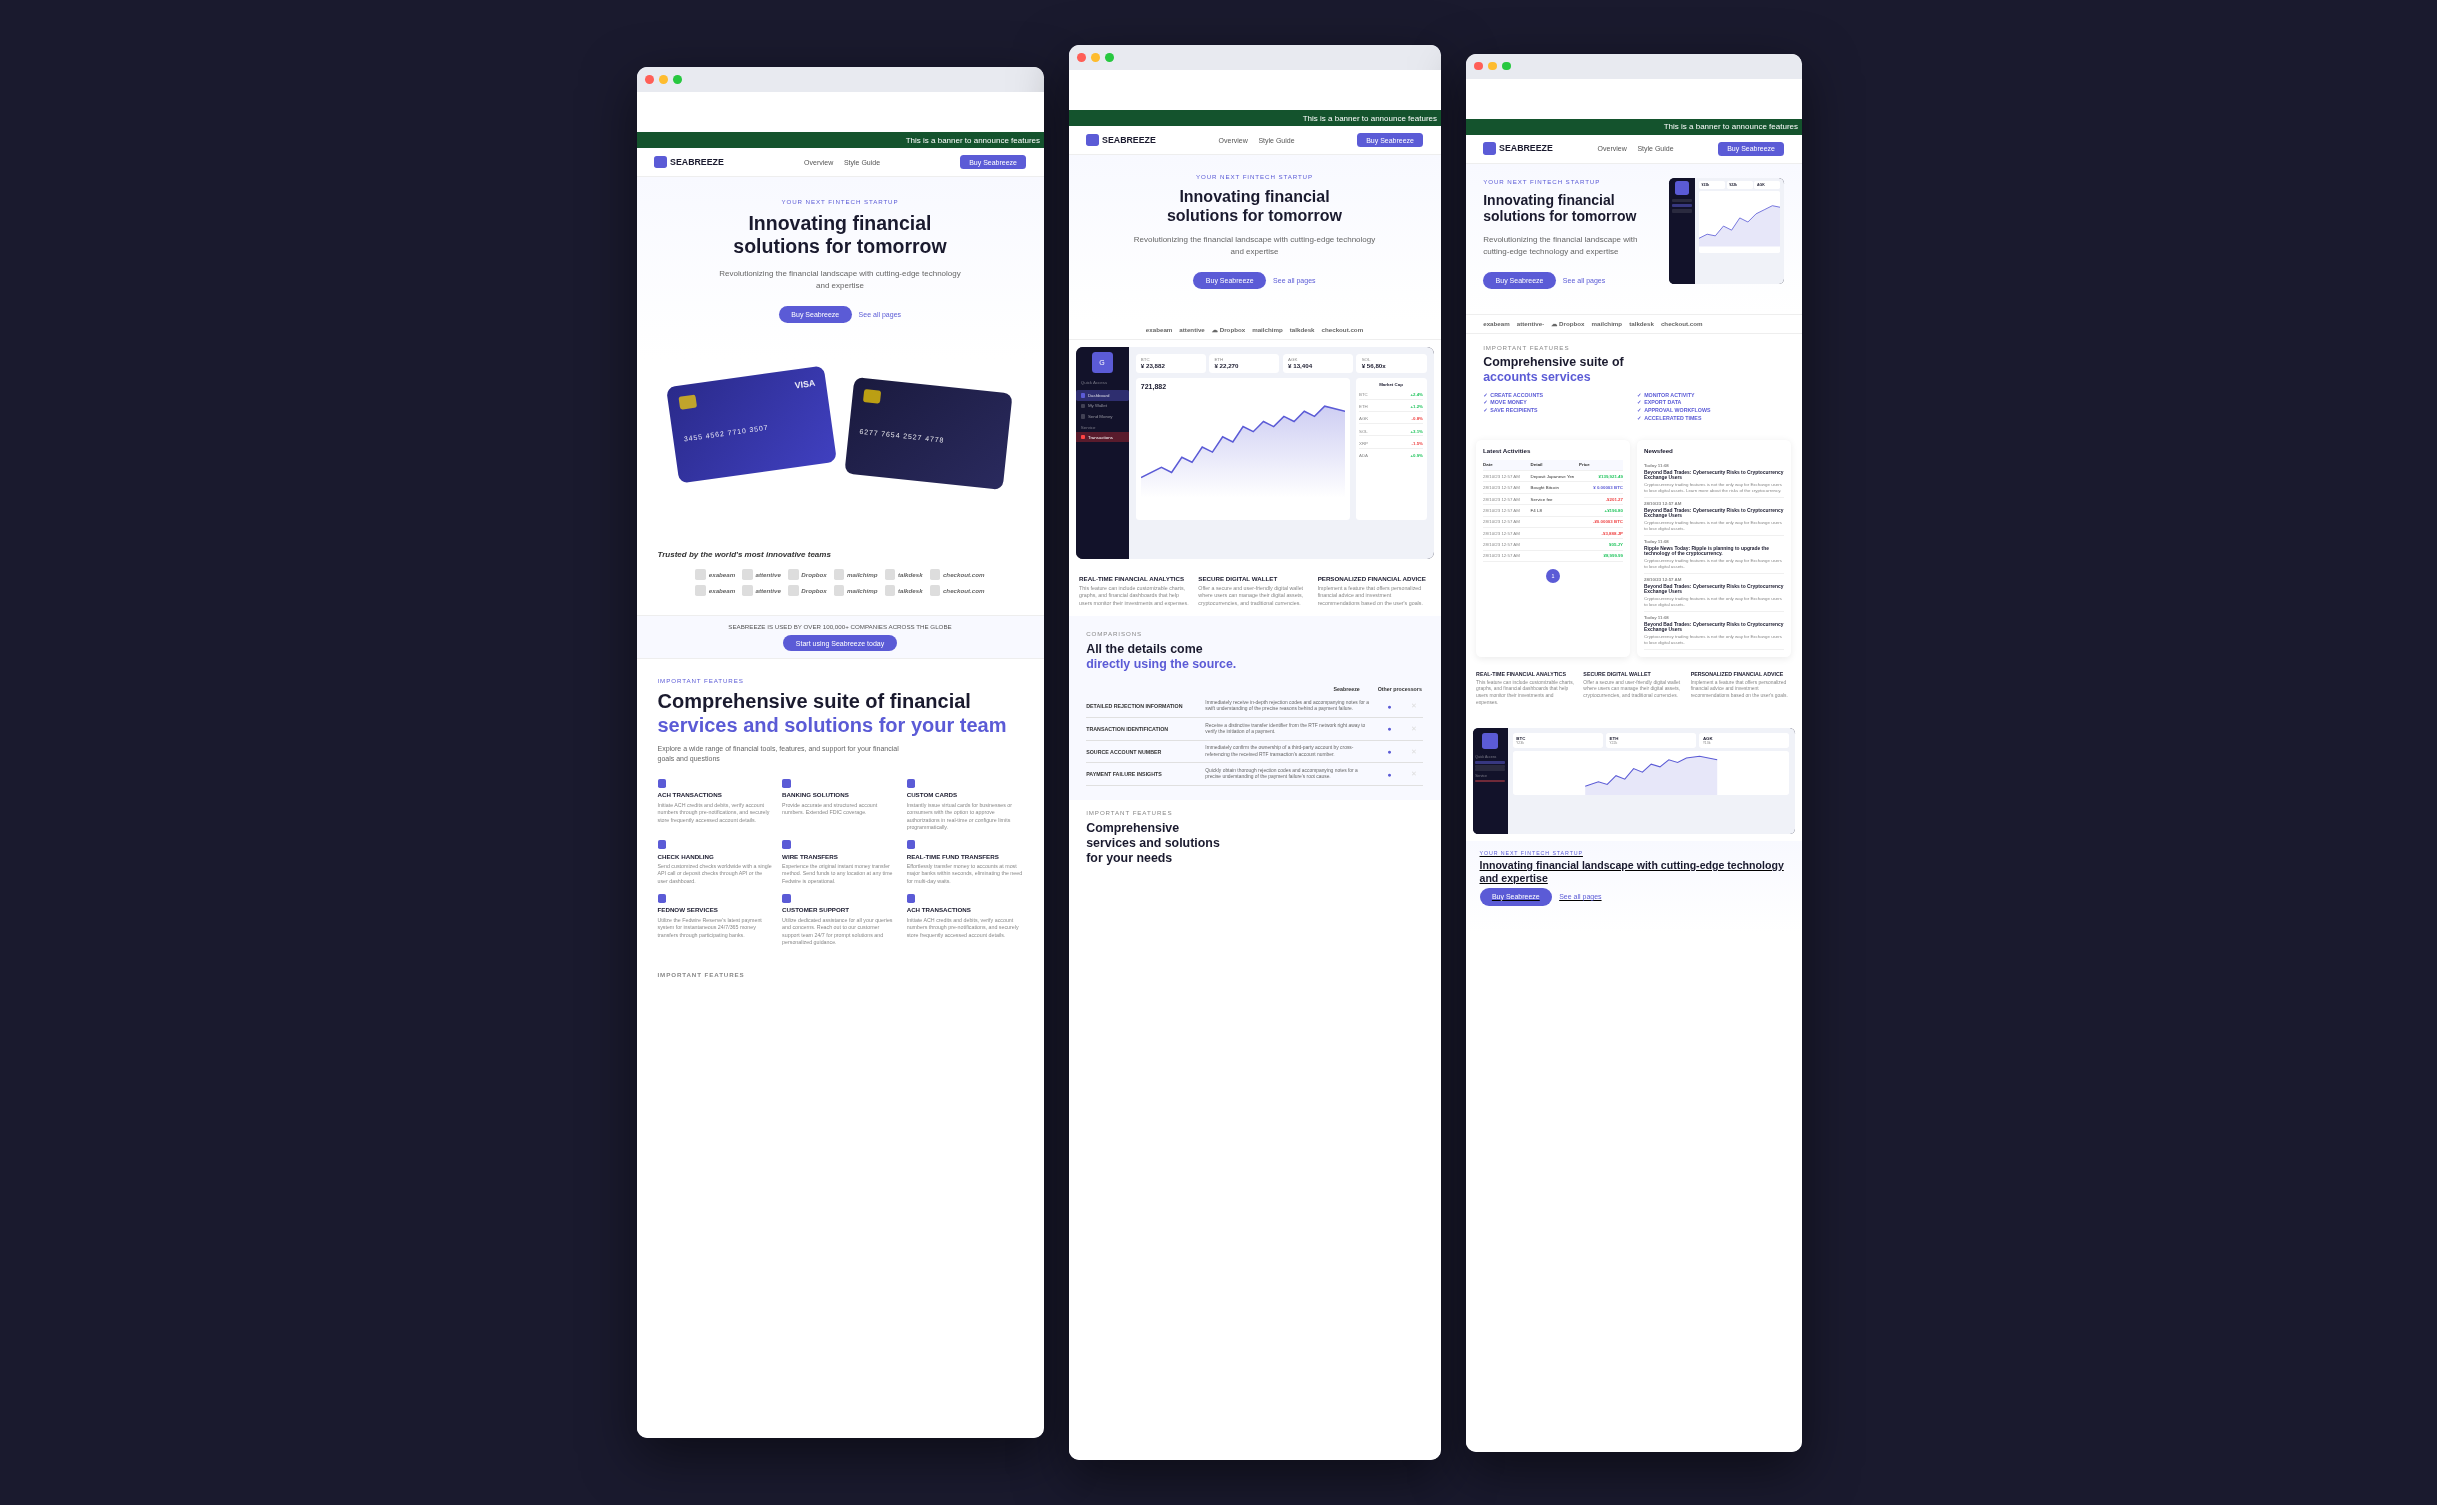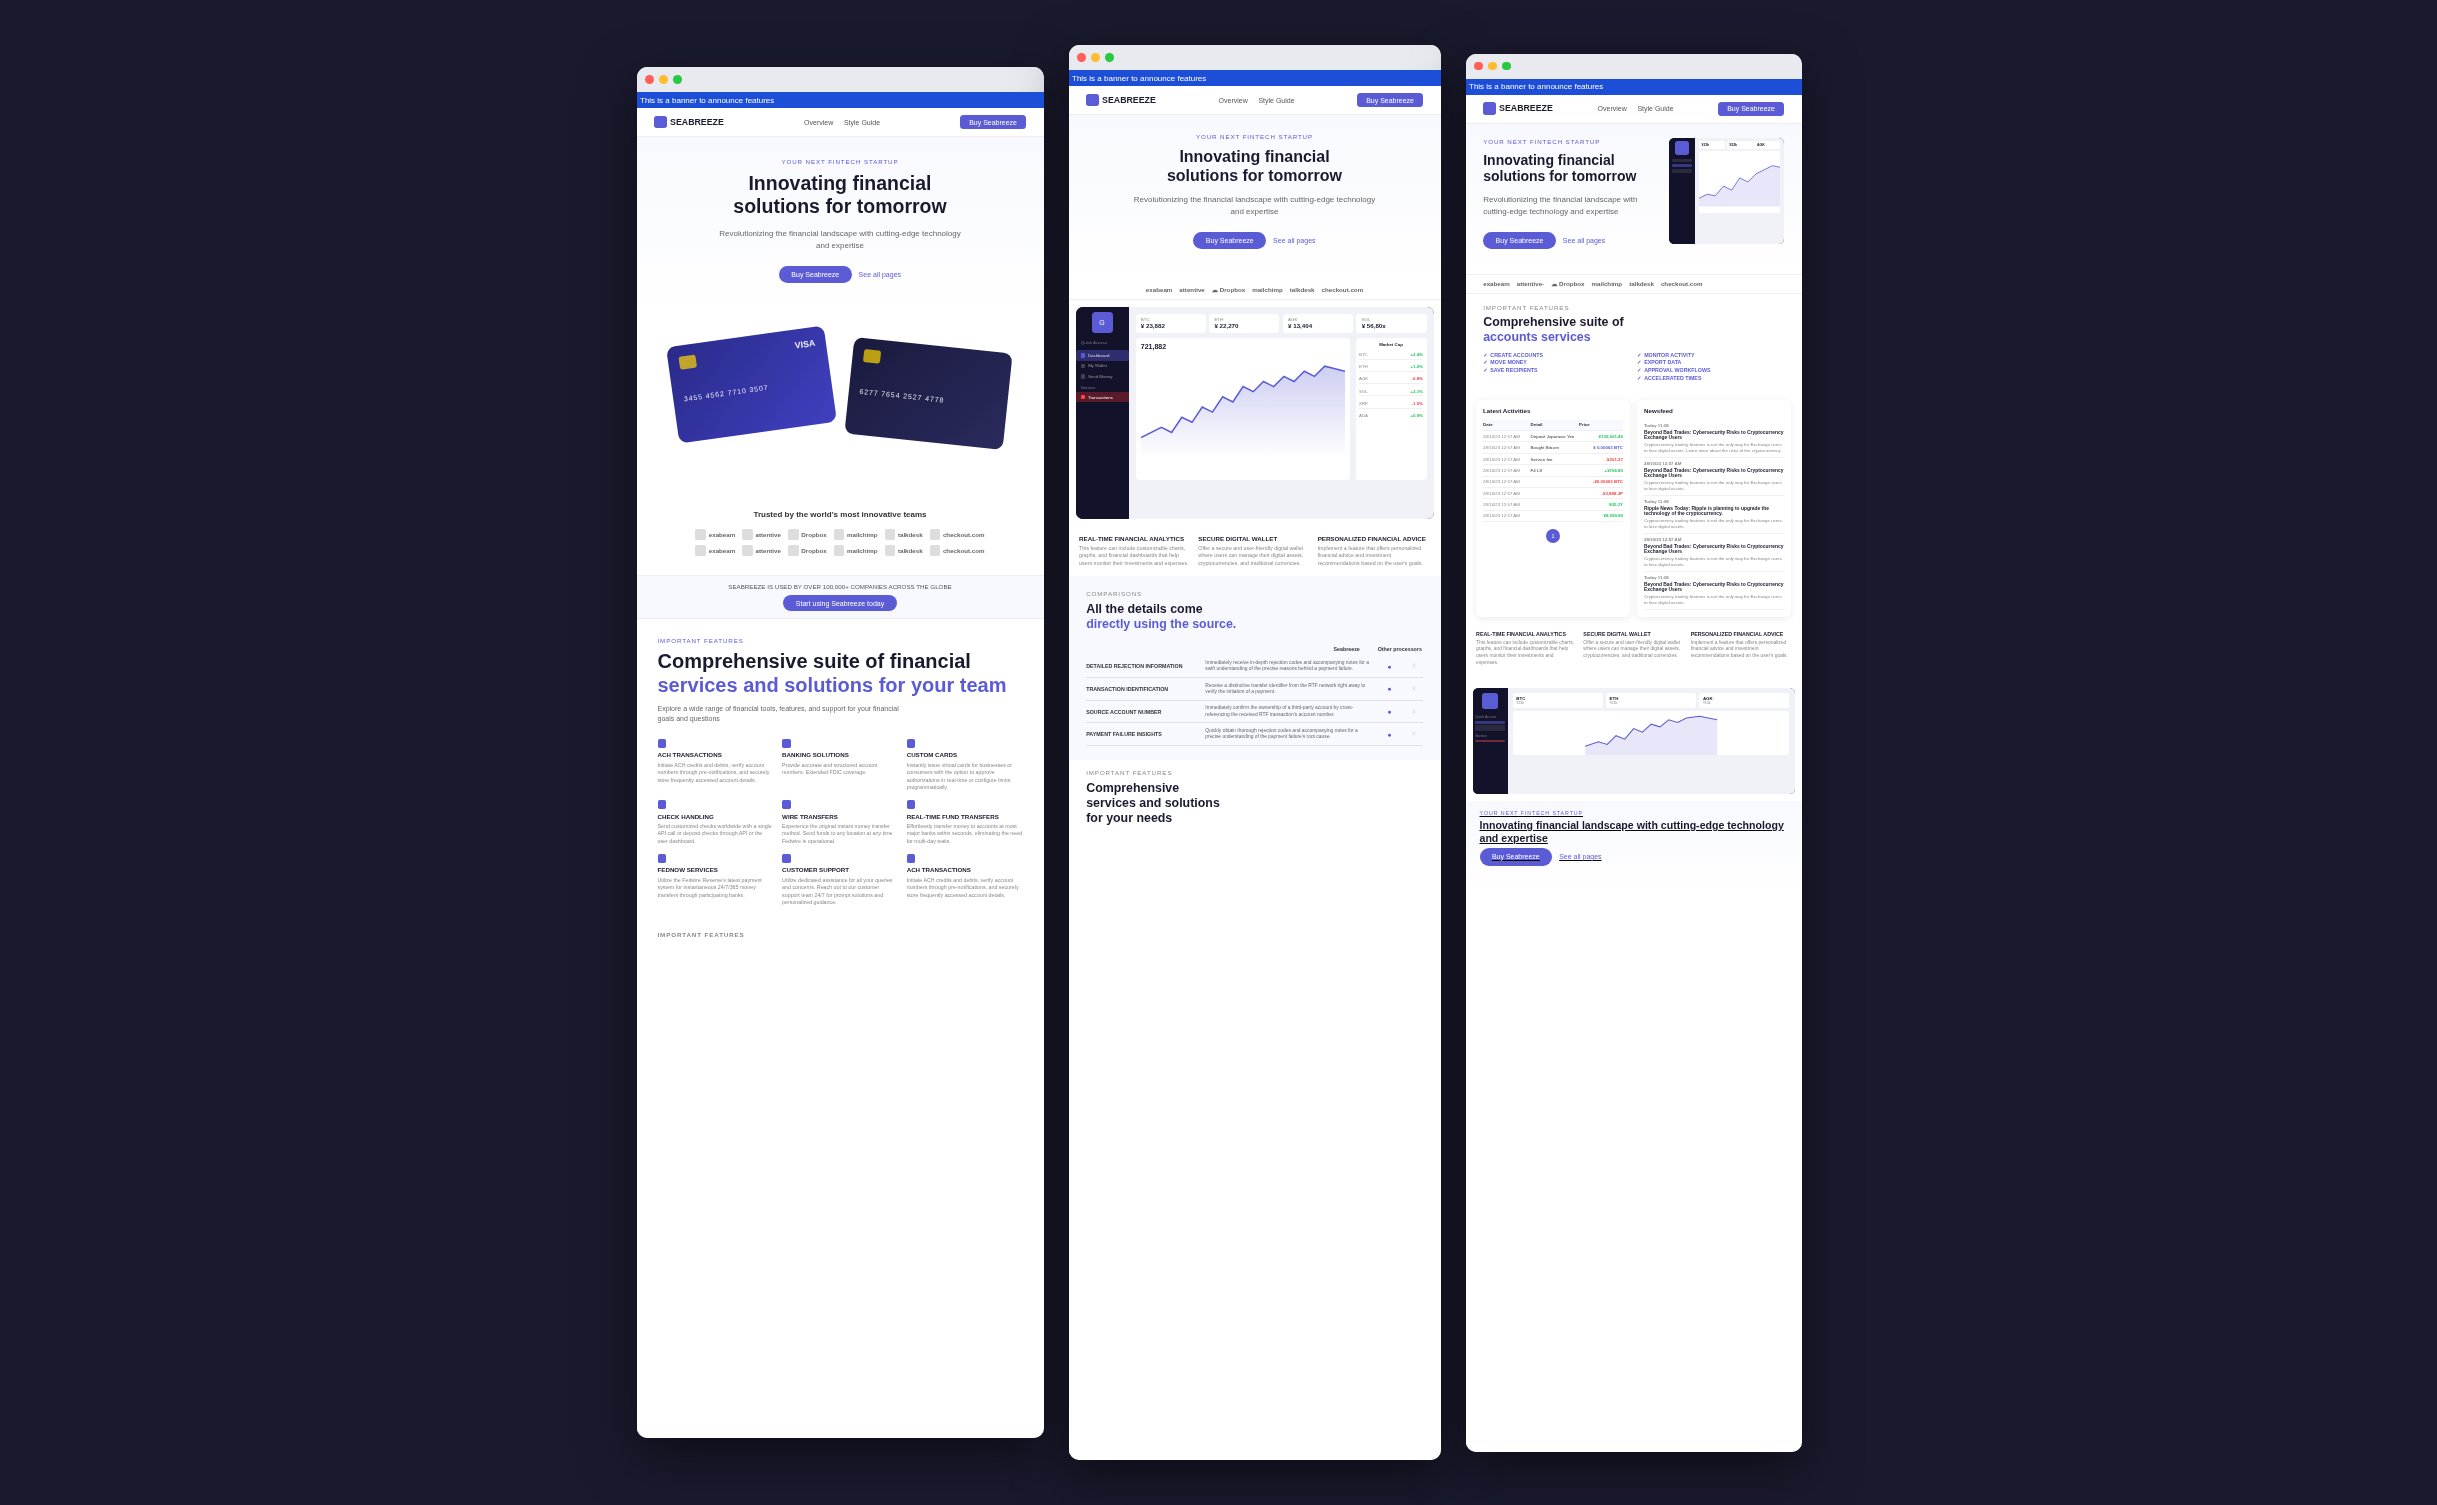--- a/index.html
+++ b/index.html
@@ -59,25 +59,26 @@
 
     .page-content {
       background: #ffffff;
       height: calc(100% - 25px);
       overflow: hidden;
       position: relative;
     }
 
     
     .announcement-bar {
-      background: #1d4ed8;
+      background: #14532d;
       color: white;
       font-size: 8px;
-      text-align: left;
+      text-align: right;
       padding: 3.5px;
+      margin-top: 40px;
     }
 
     
     .nav-bar {
       display: flex;
       align-items: center;
       justify-content: space-between;
       padding: 7px 17.7px;
       border-bottom: 0.9px solid #eee;
       background: white;
@@ -211,21 +212,21 @@
     .card-chip {
       width: 17.7px;
       height: 13.3px;
       background: rgba(255,215,0,0.7);
       border-radius: 2.7px;
     }
 
     
     .trusted-section {
       padding: 14px 21px;
-      text-align: center;
+      font-style: italic;
     }
     .trusted-title {
       font-size: 8px;
       color: #333;
       font-weight: 600;
       margin-bottom: 10.6px;
     }
     .logos-row {
       display: flex;
       gap: 7px;

